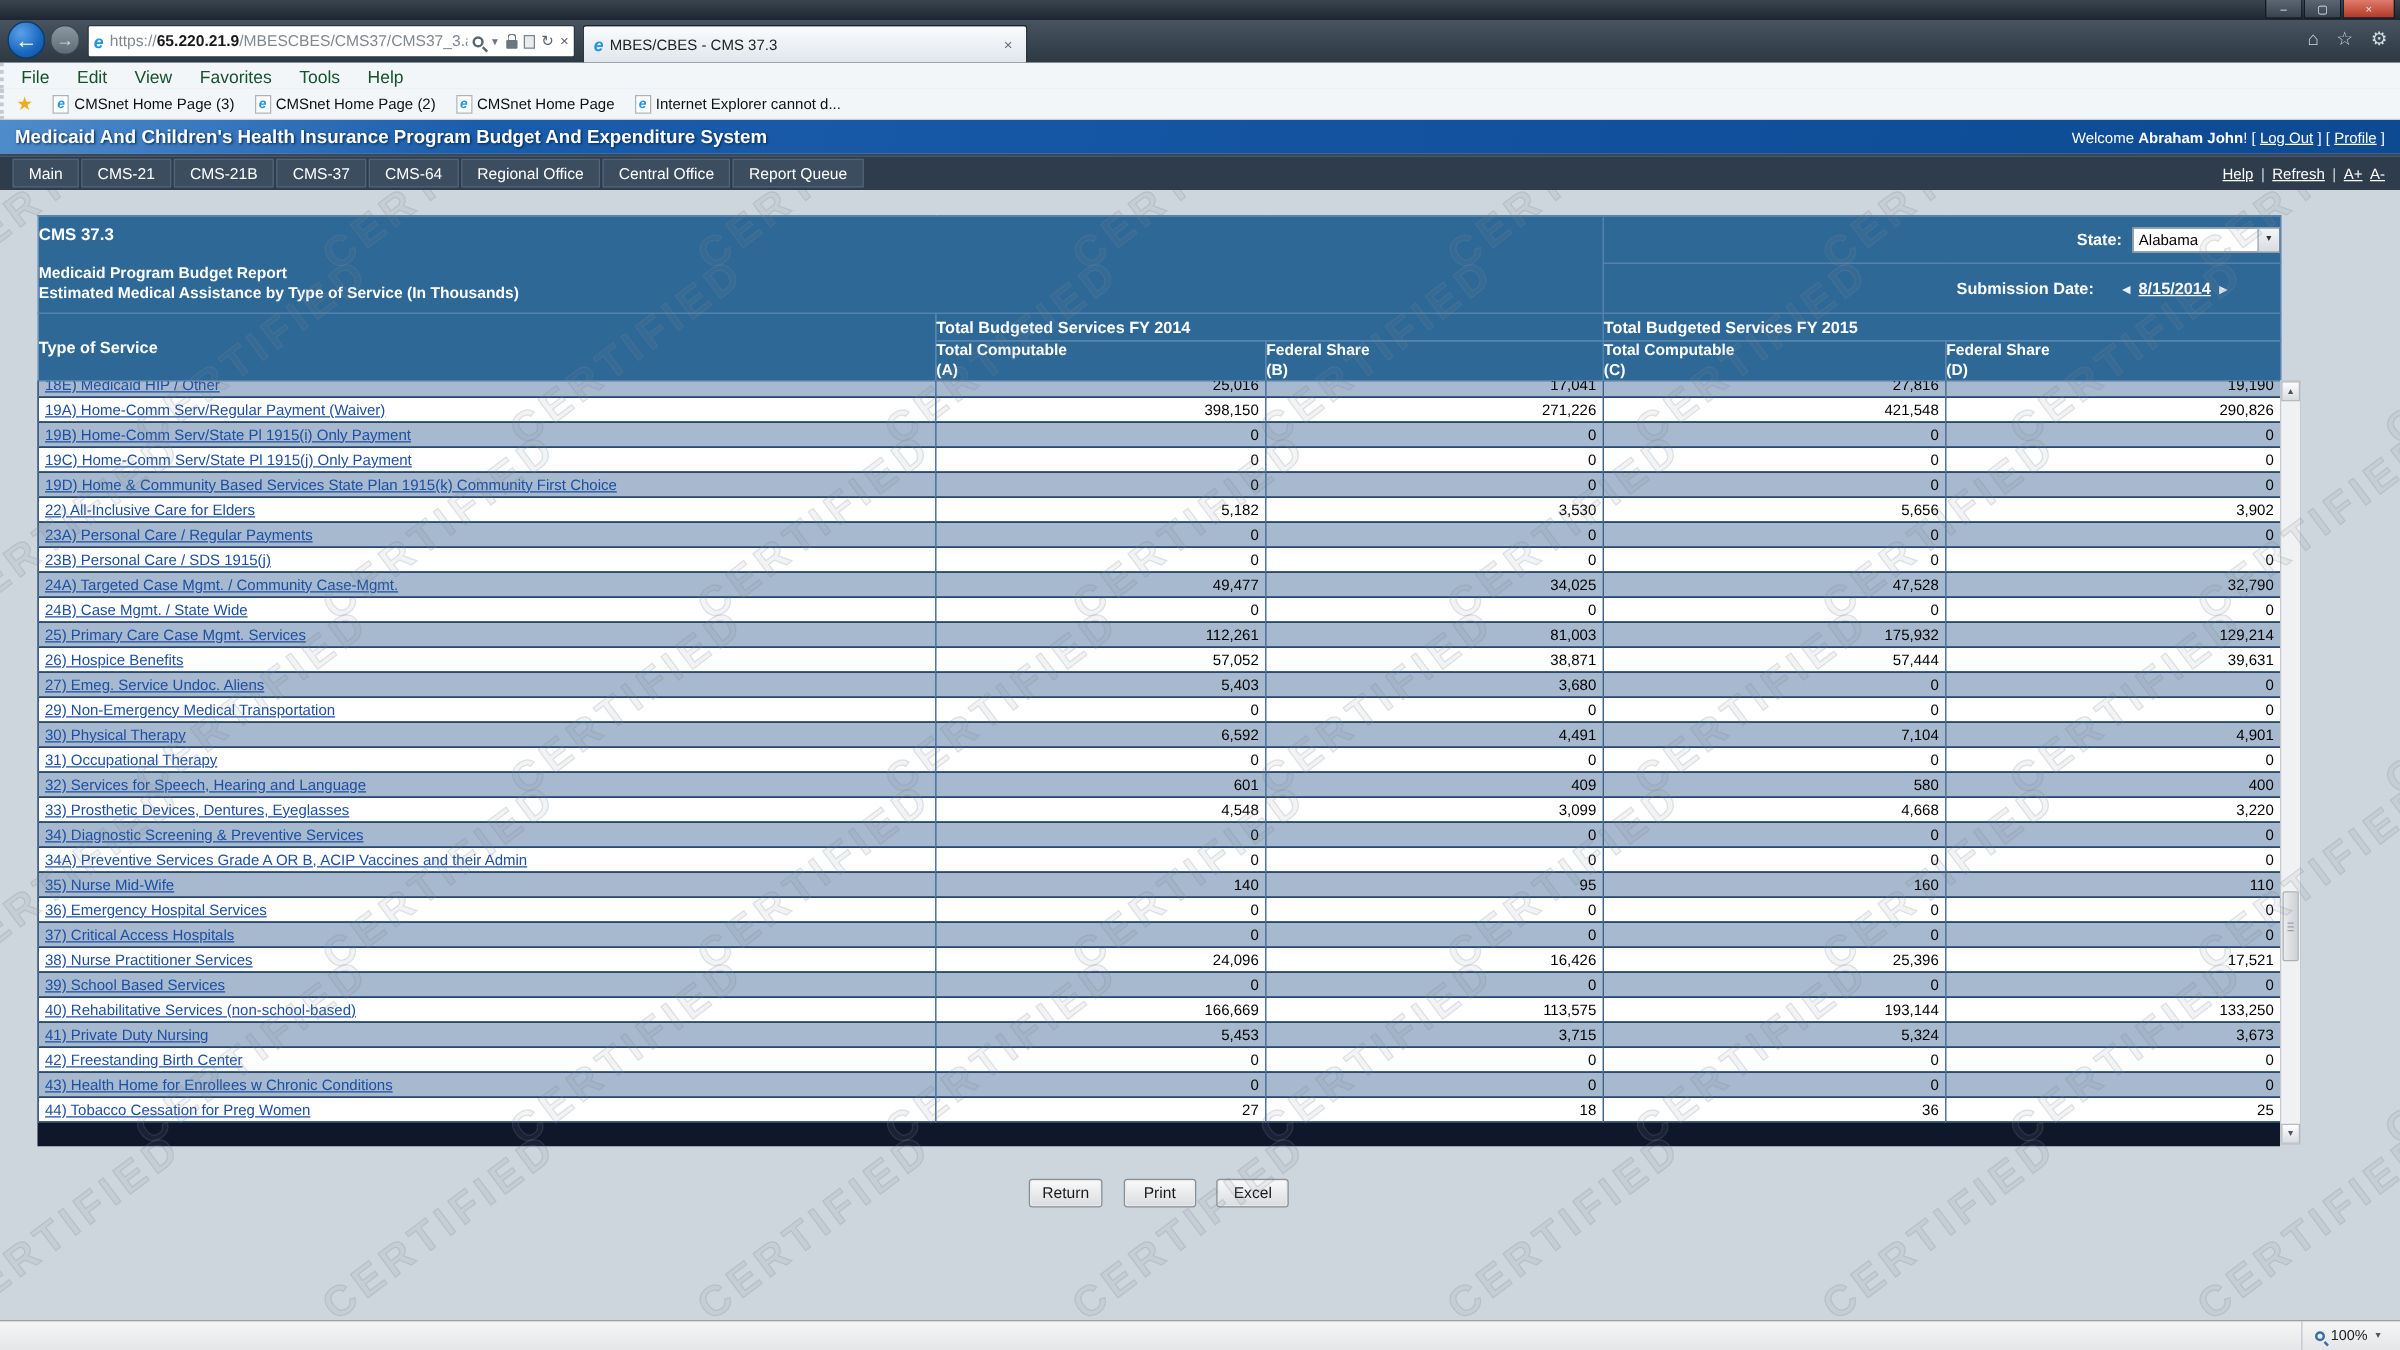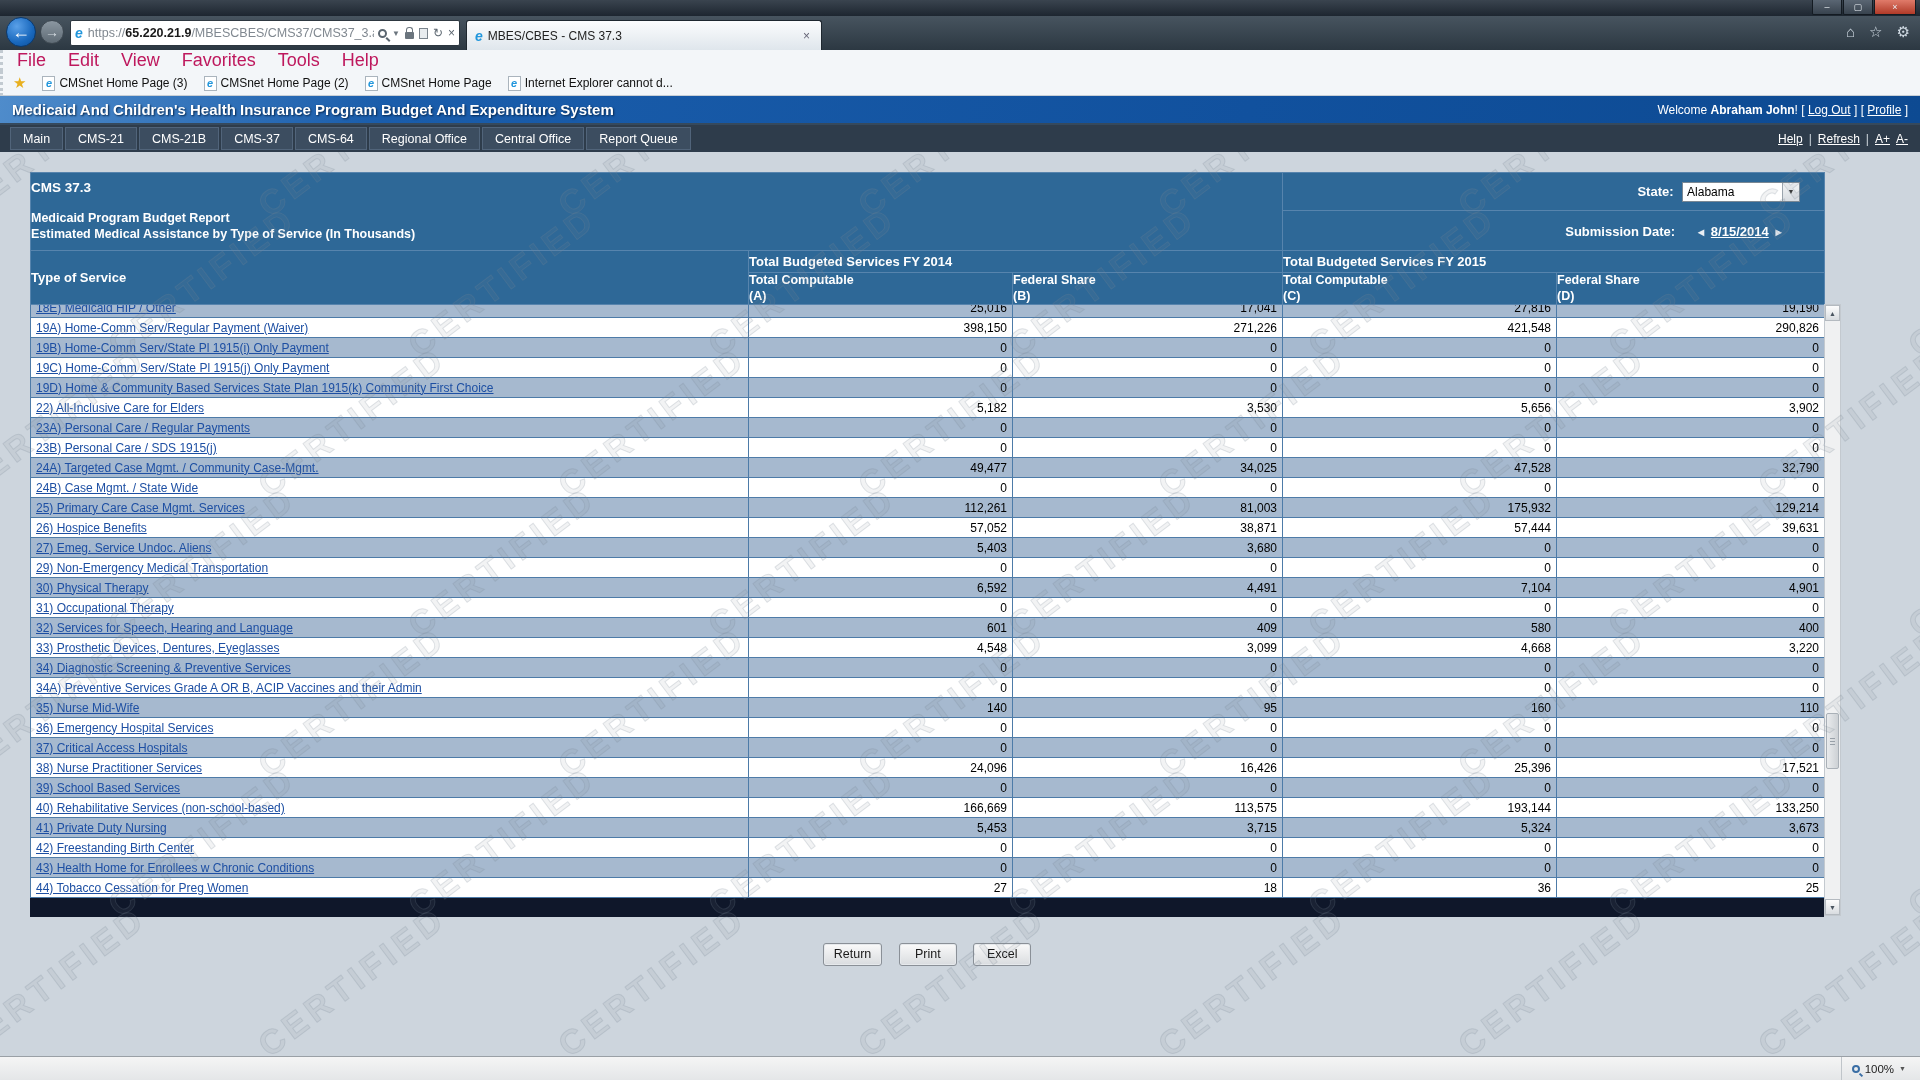--- a/index.html
+++ b/index.html
@@ -42,21 +42,21 @@
     background:linear-gradient(#fbfcfd,#dfe6ec); border:1px solid #1e272f; border-bottom:none;
     border-radius:3px 3px 0 0; display:flex; align-items:center; padding:0 8px; }
   .tab-title { font-size:12px; color:#222; flex:1; white-space:nowrap; overflow:hidden; }
   .tab-close { font-size:12px; color:#667; padding:0 3px; }
   .top-right-icons { position:absolute; right:10px; top:8px; display:flex; gap:14px;
     color:#cfd9e2; font-size:15px; line-height:1; }
 
   
   .menubar { height:21px; background:#f3f6f9; border-left:3px dotted #c2cad1;
     display:flex; align-items:center; padding-left:14px; gap:22px; }
-  .menu-item { font-size:18px; color:#be185d; }
+  .menu-item { font-size:14px; color:#14532d; }
   .favbar { height:25px; background:#f3f6f9; border-left:3px dotted #c2cad1; border-bottom:1px solid #c8cfd6;
     display:flex; align-items:center; padding-left:10px; gap:16px; }
   .fav-star { color:#e8b020; font-size:15px; }
   .fav-item { font-size:12px; color:#111; display:flex; align-items:center; }
   .fav-item .ie-mini { display:inline-block; width:13px; height:15px; background:#fff; border:1px solid #aab4bd;
     color:#2196dc; font-weight:bold; font-style:italic; font-size:11px; line-height:13px;
     text-align:center; margin-right:4px; }
 
   
   .app-header { height:29px; background:linear-gradient(105deg,#55premium 0%,#1a5dab 20%,#11519e 65%,#0d4a92 100%);
@@ -91,21 +91,21 @@
   table { border-collapse:collapse; table-layout:fixed; }
   .rt { width:1794px; }
   col.c-type { width:718px; } col.c-a { width:264px; } col.c-b { width:270px; }
   col.c-c { width:274px; } col.c-d { width:268px; }
 
   .rt-head td { background:#2e6897; color:#fff; border:1px solid #57籠; border:1px solid #5784ad;
     text-align:left; vertical-align:middle; }
   .cell-code { height:78px; }
   .code-line { font-size:13.5px; font-weight:bold; margin-bottom:16px; }
   .title-line { font-size:12.5px; font-weight:bold; line-height:1.25; }
-  .cell-state { height:38px; text-align:right !important; padding-right:24px; }
+  .cell-state { height:38px; text-align:right !important; padding-right:0; }
   .state-label { font-size:13px; font-weight:bold; margin-right:4px; }
   .fake-select { display:inline-flex; width:118px; height:20px; background:#fff; border:1px solid #7a8894;
     vertical-align:middle; align-items:center; justify-content:space-between; cursor:default; }
   .fake-select .sel-text { font-size:12px; color:#000; padding-left:4px; }
   .fake-select .sel-arrow { width:17px; height:18px; background:linear-gradient(#f4f5f6,#d8dde2);
     border-left:1px solid #9aa4ad; font-size:7px; color:#333; display:flex; align-items:center; justify-content:center; }
   .cell-subm { height:40px; text-align:right !important; padding-right:40px; }
   .subm-label { font-size:13px; font-weight:bold; margin-right:16px; }
   .subm-arrow { font-size:11px; color:#e9eef4; cursor:pointer; }
   .subm-date { font-size:13px; font-weight:bold; color:#fff; text-decoration:underline; cursor:pointer; }

